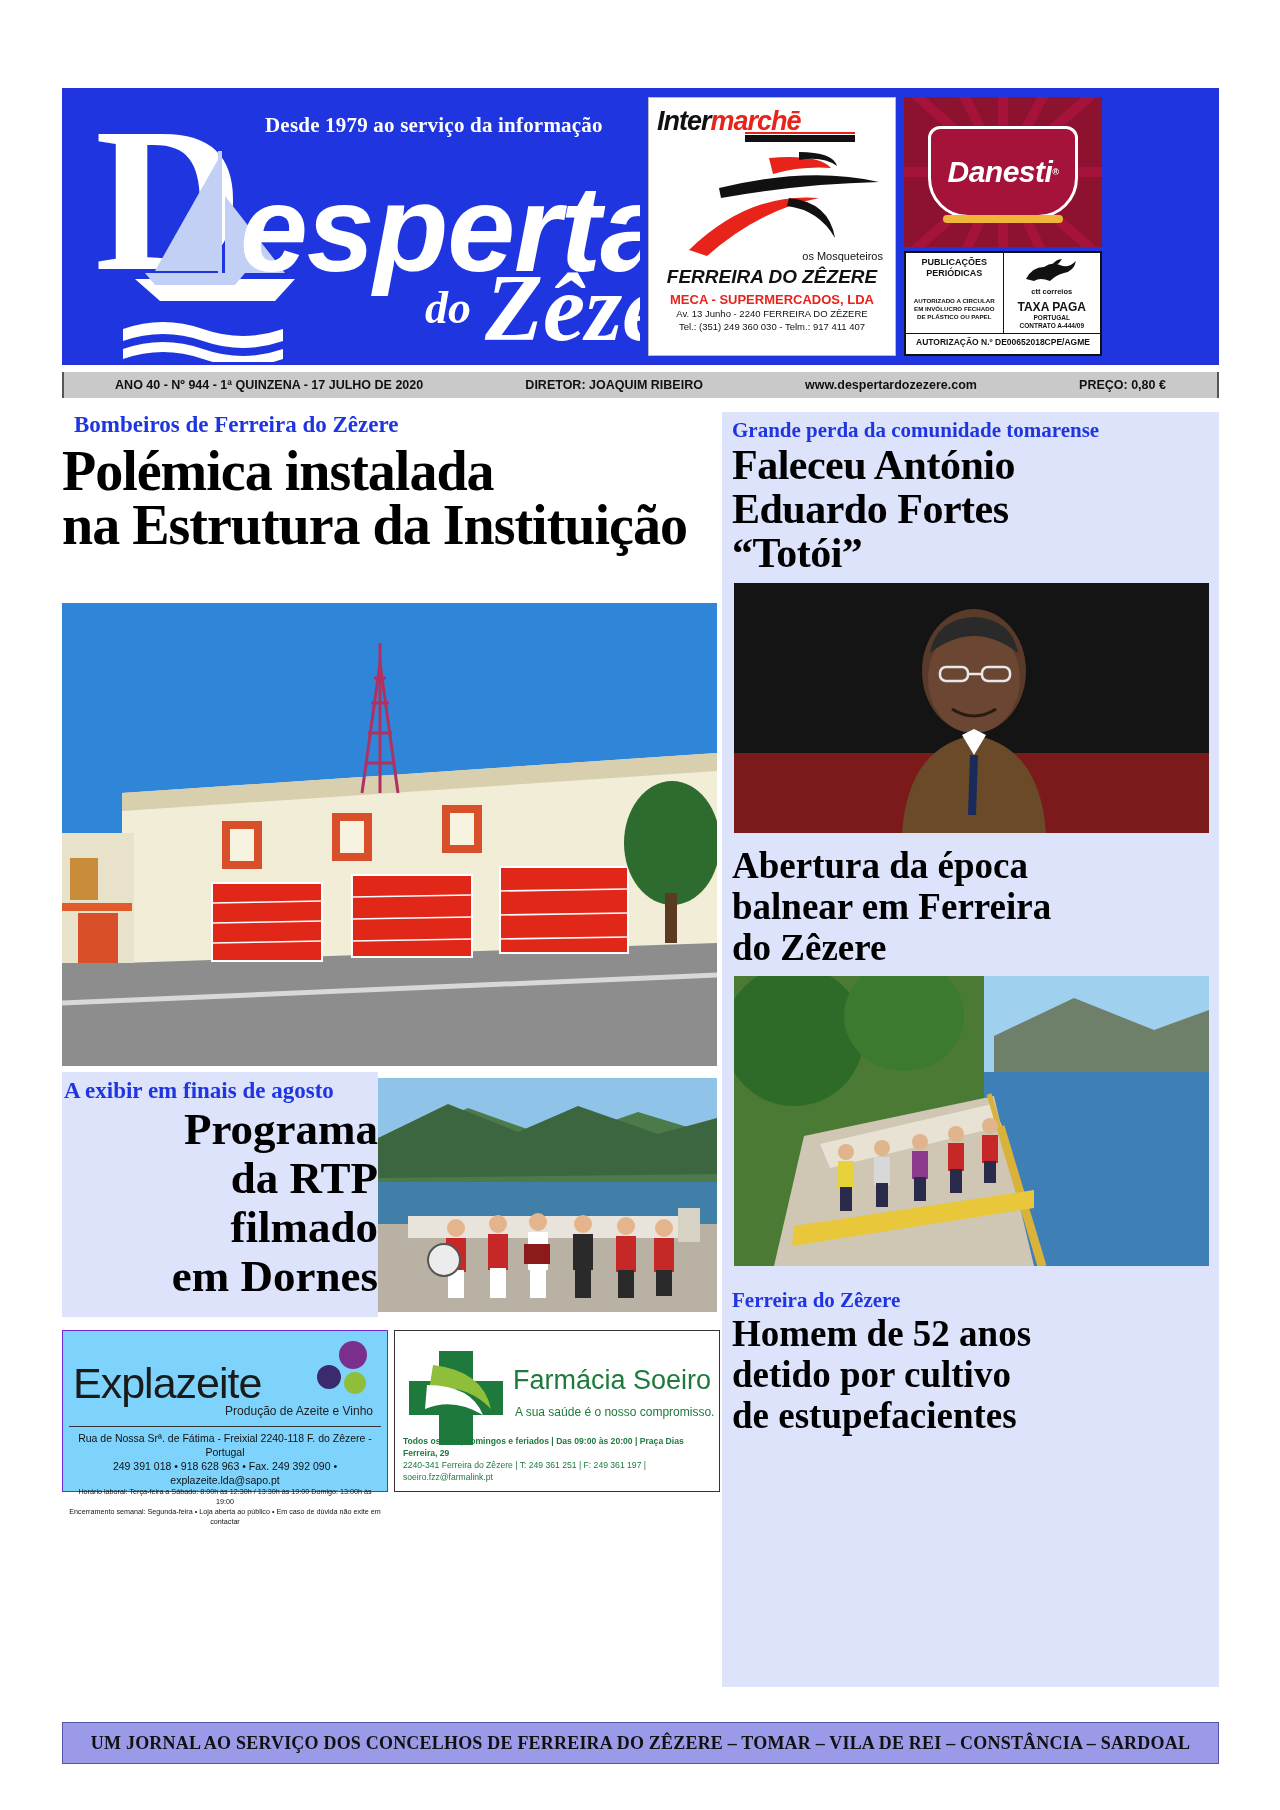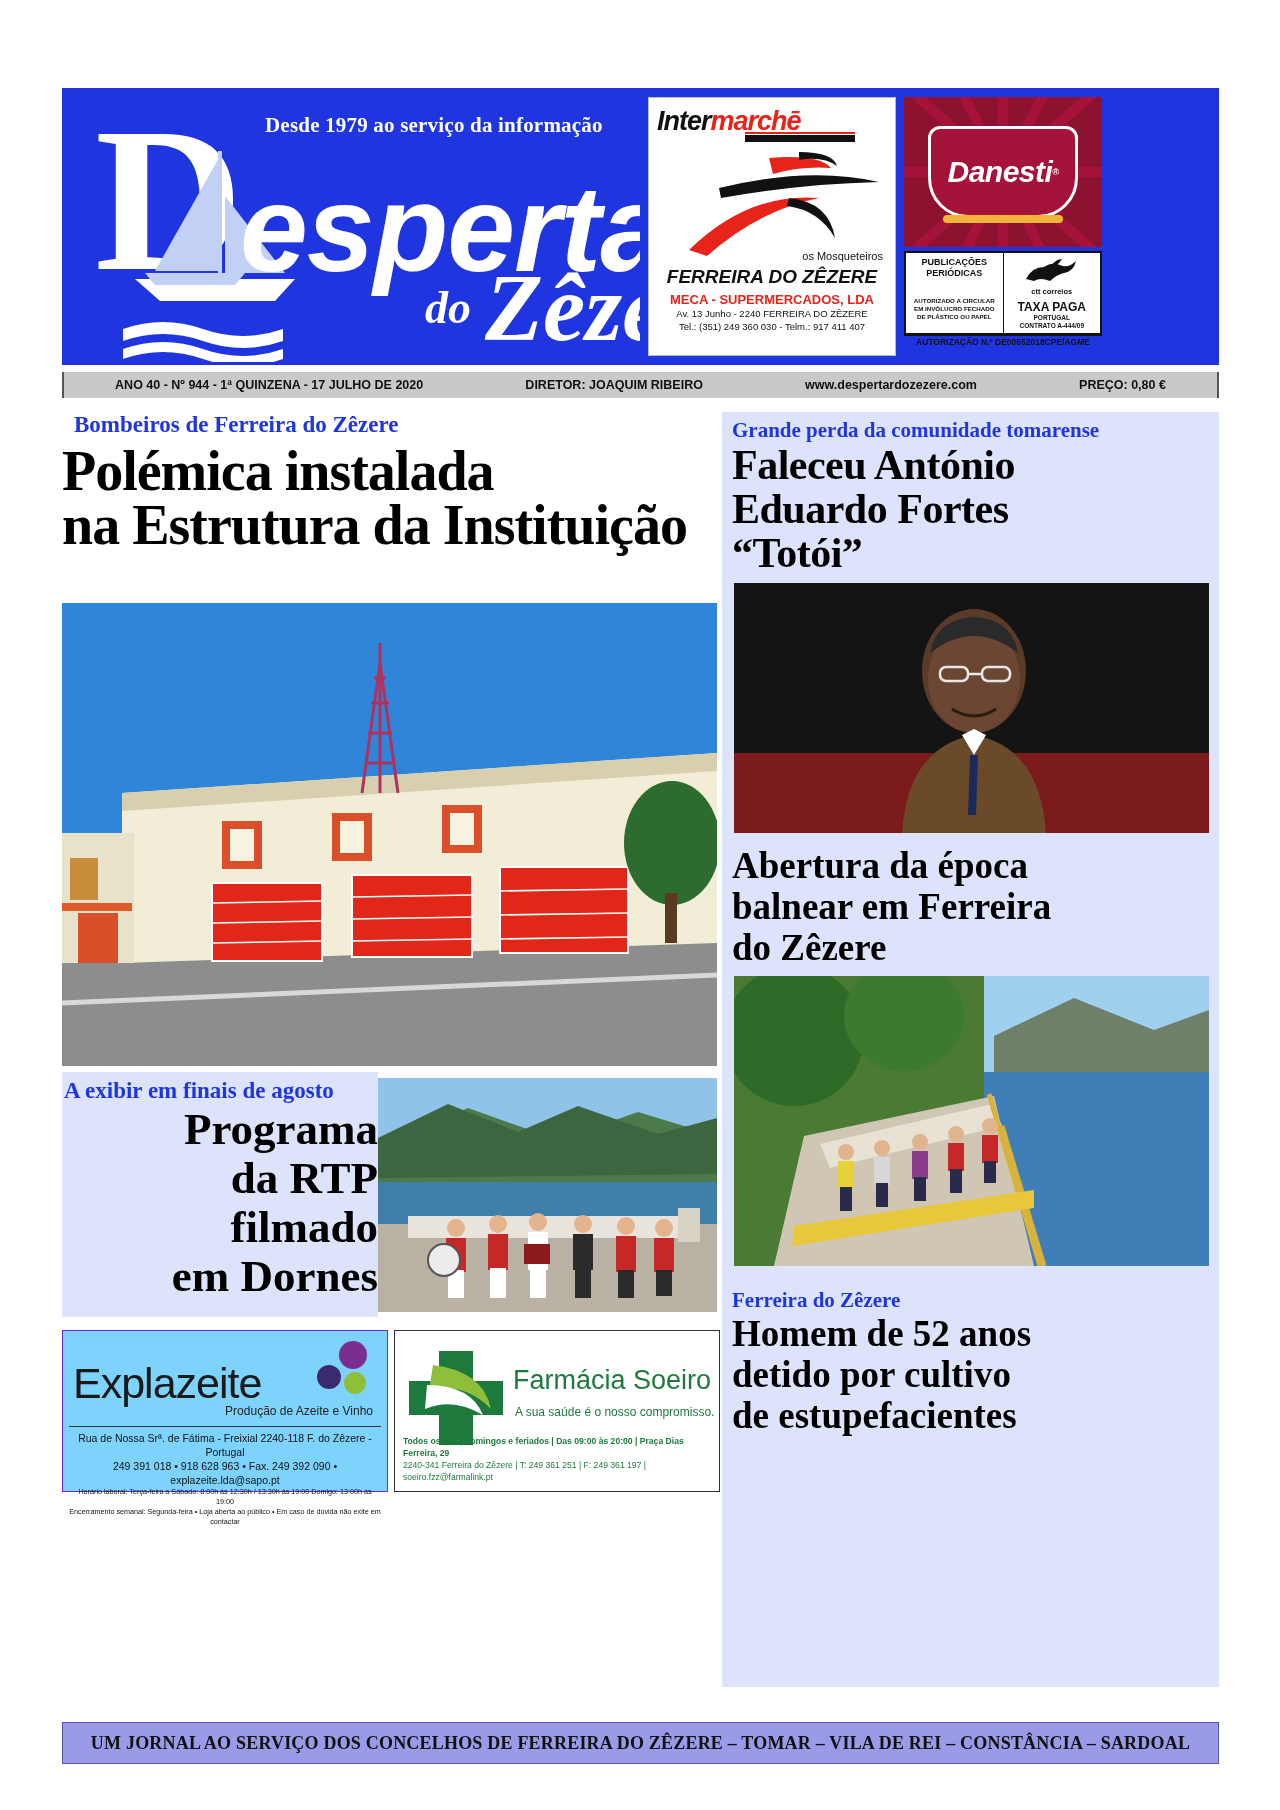--- a/index.html
+++ b/index.html
@@ -75,21 +75,21 @@
     position: absolute; left: 50%; top: 50%; transform: translate(-50%,-50%);
     width: 150px; height: 92px; background: #a5123a;
     border: 3px solid #fff; border-radius: 12px 12px 40px 40px;
     display: flex; align-items: center; justify-content: center;
   }
   .danesti-text { font-family:"Liberation Sans", sans-serif; color:#fff; font-size:30px; font-weight:bold; font-style:italic; letter-spacing:-.5px; }
   .danesti-reg { font-size: 9px; vertical-align: super; }
   .danesti-gold { position:absolute; left:50%; transform:translateX(-50%); bottom:24px; width:120px; height:8px; background:#f0b53a; border-radius:4px; }
 
   .ad-postal {
-    position: absolute; left: 264px; top: 160px; width: 198px; height: 85px;
+    position: absolute; left: 264px; top: 160px; width: 198px; height: 105px;
     background:#fff; border: 2px solid #111;
   }
   .postal-inner { display:flex; height: 80px; }
   .postal-cell { flex:1; border-right:1px solid #111; padding:4px 3px; text-align:center; }
   .postal-cell:last-child { border-right:none; }
   .pc-title { font-family:"Liberation Sans", sans-serif; font-size:9px; font-weight:bold; line-height:11px; color:#111; }
   .pc-sub { font-family:"Liberation Sans", sans-serif; font-size:6.2px; font-weight:bold; line-height:8px; color:#111; margin-top:18px; }
   .pc-taxa { font-family:"Liberation Sans", sans-serif; font-size:12px; font-weight:bold; color:#111; margin-top:4px; }
   .pc-taxa2 { font-family:"Liberation Sans", sans-serif; font-size:6.5px; font-weight:bold; color:#111; line-height:8px; }
   .ctt { font-family:"Liberation Sans", sans-serif; font-size:7.5px; color:#111; font-weight:bold; }

